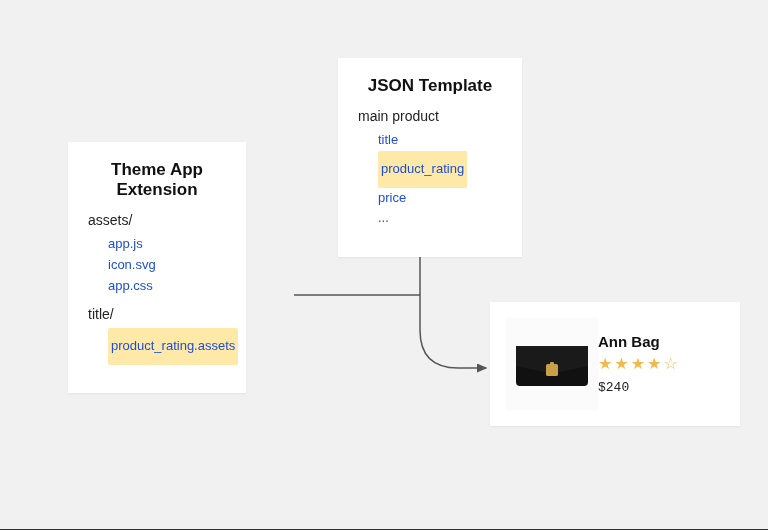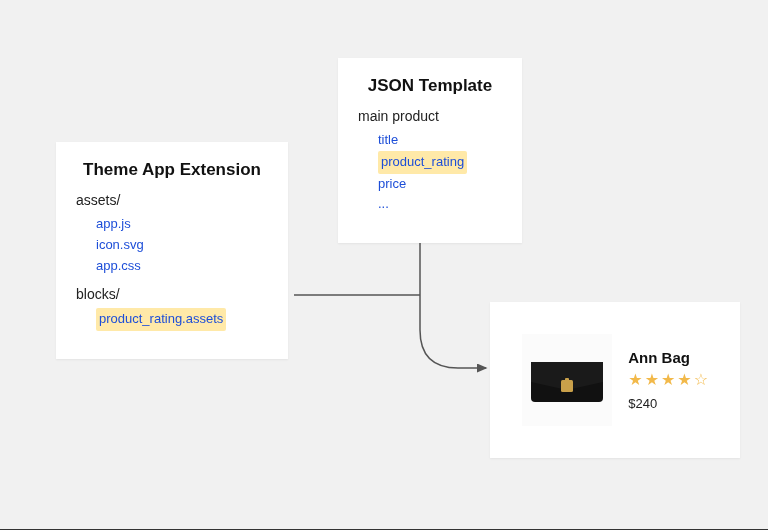--- a/index.html
+++ b/index.html
@@ -35,44 +35,43 @@
     margin-bottom: 10px;
   }
   .file-list div, .field-list div {
     font-size: 13px;
     color: #1d4ed8;
     line-height: 1.6;
   }
   .hl {
     background: #ffe9a8;
     border-radius: 2px;
-    padding: 1px 3px;
+    padding: 8px 3px;
     display: inline-block;
   }
   
   #card-ext {
-    left: 56px;
+    left: 68px;
     top: 142px;
-    width: 232px;
+    width: 178px;
   }
   
   #card-json {
     left: 338px;
     top: 58px;
     width: 184px;
   }
   
   #card-product {
     left: 490px;
     top: 302px;
     width: 250px;
     display: flex;
     align-items: center;
-    gap: 16px;
-    padding: 32px;
+    padding: 16px;
   }
   .product-img {
     width: 92px;
     height: 92px;
     background: #fbfbfb;
     display: flex;
     align-items: center;
     justify-content: center;
   }
   .product-img svg { display: block; }
@@ -89,20 +88,21 @@
   }
   .star {
     font-size: 16px;
     line-height: 1;
     color: #f2b94a;
   }
   .star.empty { color: #f2b94a; }
   .price {
     font-size: 13px;
     color: #222;
+    font-family: Liberation Mono, monospace;
   }
   
   svg.connectors {
     position: absolute;
     left: 0; top: 0;
     width: 768px;
     height: 530px;
     pointer-events: none;
   }
 </style>
@@ -124,21 +124,21 @@
 </svg>
 
 <div id="card-ext" class="card">
   <h3>Theme App Extension</h3>
   <div class="section-label">assets/</div>
   <div class="file-list">
     <div>app.js</div>
     <div>icon.svg</div>
     <div>app.css</div>
   </div>
-  <div class="section-label">blocks/</div>
+  <div class="section-label">title/</div>
   <div class="file-list">
     <div><span class="hl">product_rating.assets</span></div>
   </div>
 </div>
 
 <div id="card-json" class="card">
   <h3>JSON Template</h3>
   <div class="section-label">main product</div>
   <div class="field-list">
     <div>title</div>

